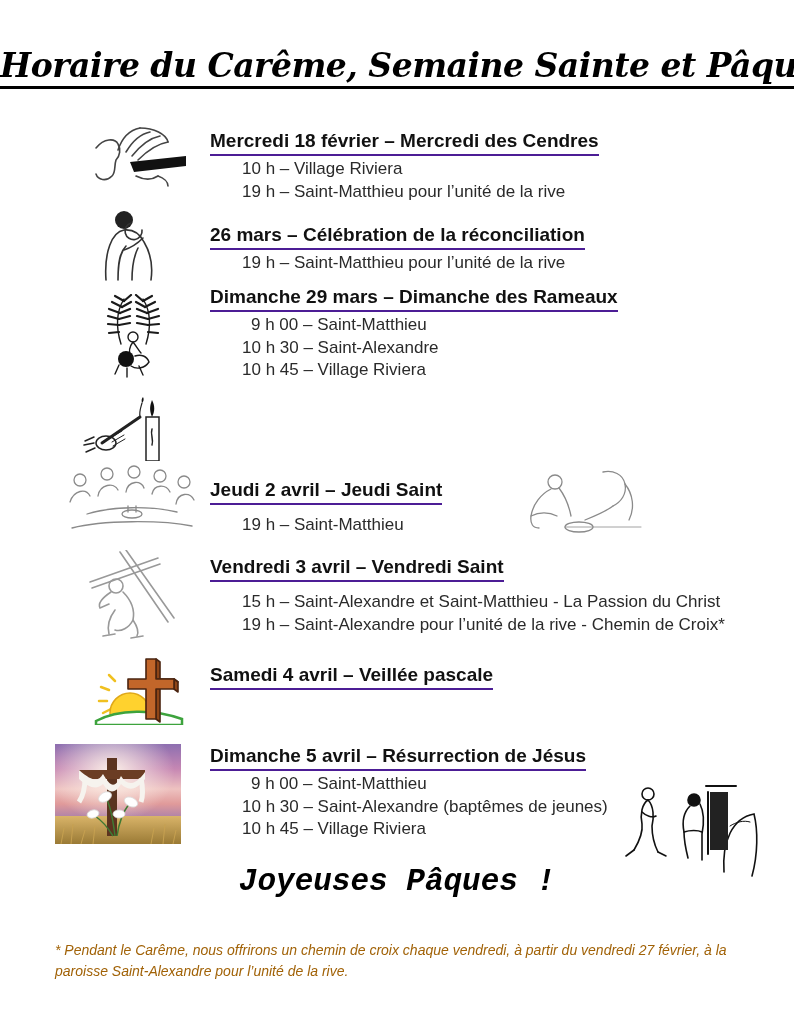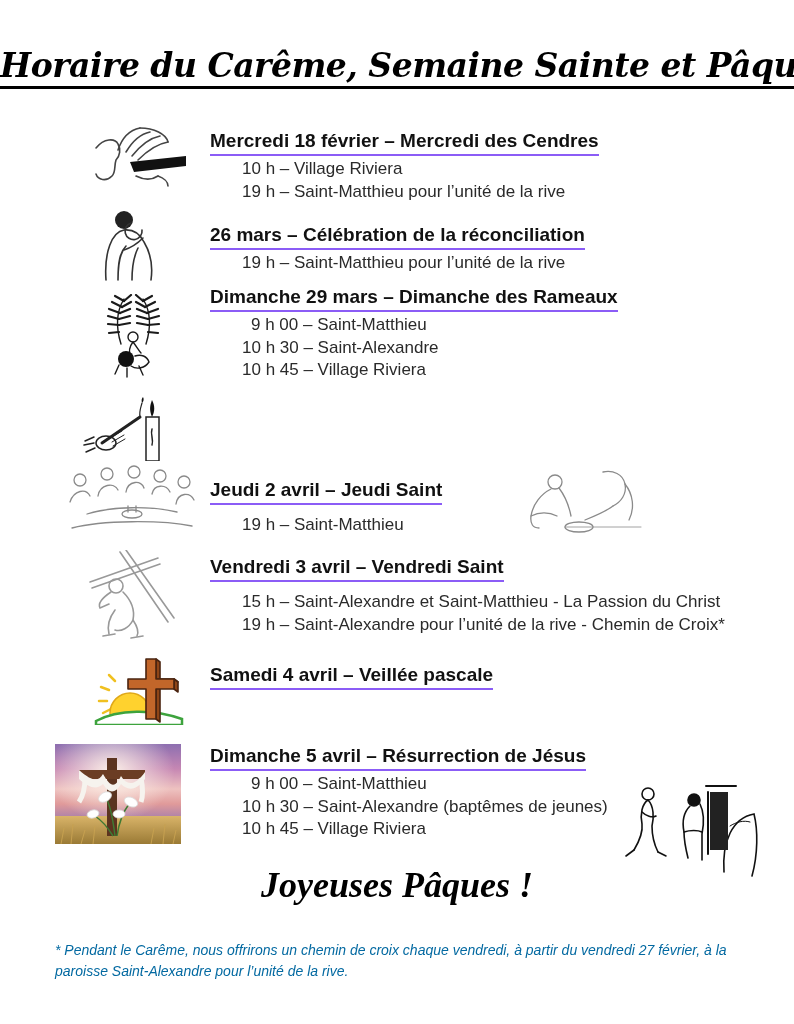--- a/index.html
+++ b/index.html
@@ -9,35 +9,35 @@
   }
   .title-wrap{position:absolute;top:46px;left:0;width:100%;text-align:center;}
   .title-wrap span{
     font-family:"DejaVu Serif",serif;font-style:italic;font-weight:bold;
     font-size:33px;color:#000;border-bottom:3px solid #000;padding-bottom:1px;
     letter-spacing:-0.5px;white-space:nowrap;
   }
   .section{position:absolute;left:210px;}
   .heading{
     display:inline-block;font-weight:bold;font-size:19px;line-height:22px;color:#111;
-    border-bottom:2px solid #8b5cf6;padding-bottom:2px;margin:0;white-space:nowrap;
+    border-bottom:2px solid #4c1d95;padding-bottom:2px;margin:0;white-space:nowrap;
   }
   .lines{margin-top:2px;margin-left:32px;}
   .lines.gap{margin-top:9px;}
   .line{font-size:17px;line-height:22.5px;color:#2a2a2a;white-space:nowrap;}
   .line.indent{padding-left:9px;}
   .icon{position:absolute;}
   .closing-wrap{position:absolute;top:864px;left:0;width:100%;text-align:center;}
   .closing-wrap span{
-    font-family:Liberation Serif, serif;font-style:italic;font-weight:bold;
-    font-size:36px;color:#000;white-space:nowrap;
+    font-family:Liberation Mono, monospace;font-style:italic;font-weight:bold;
+    font-size:31px;color:#000;white-space:nowrap;
   }
   .footnote{
     position:absolute;left:55px;top:940px;width:705px;
-    font-size:14px;font-style:italic;line-height:21px;color:#0369a1;
+    font-size:14px;font-style:italic;line-height:21px;color:#a16207;
   }
 </style>
 </head>
 <body>
 
 <div class="page">
 
   <div class="title-wrap">
     <span>Horaire du Carême, Semaine Sainte et Pâques 2026</span>
   </div>

